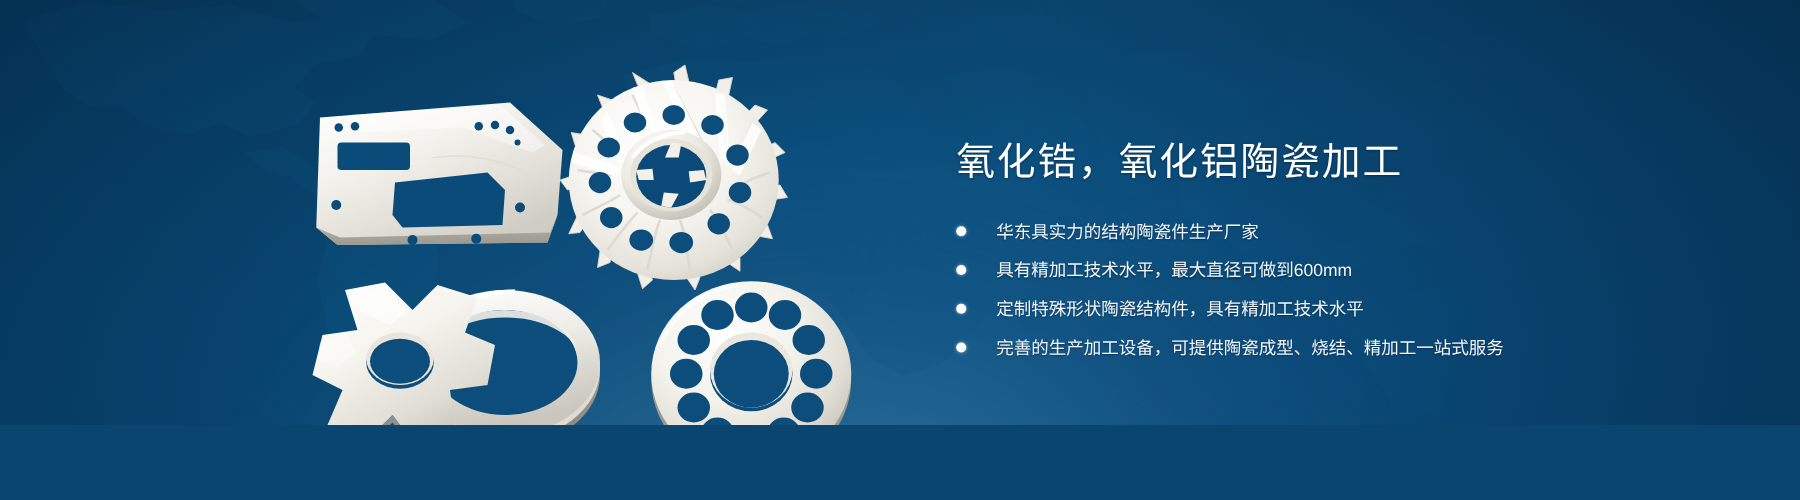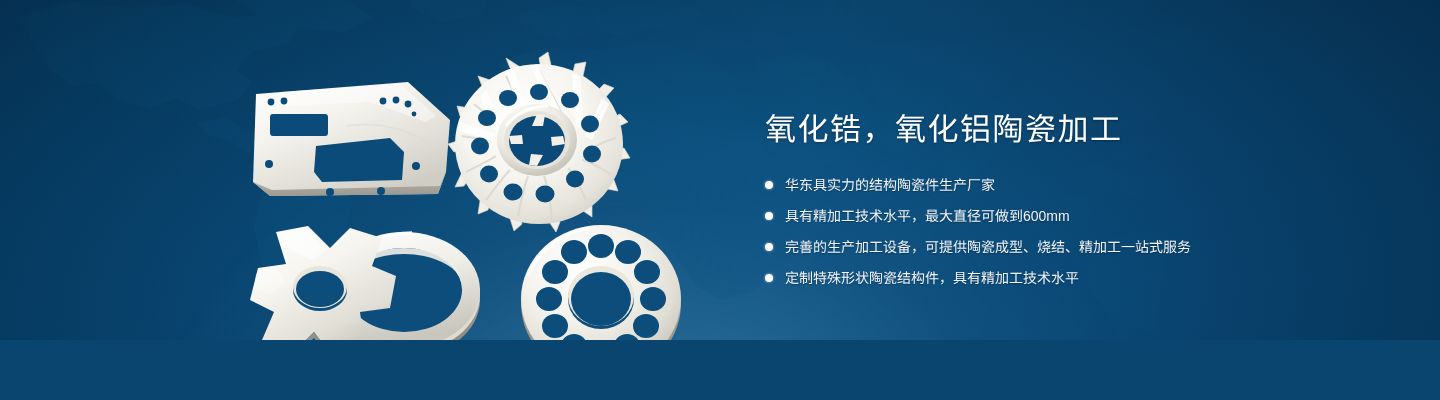--- a/index.html
+++ b/index.html
@@ -91,21 +91,21 @@
     letter-spacing:1.5px;
     font-weight:400;
     margin:0 0 26px 0;
     color:#ffffff;
     text-shadow:0 1px 2px rgba(0,20,40,.45);
     white-space:nowrap;
   }
   .bullets{list-style:none;margin:0;padding:0;}
   .bullets li{
     position:relative;
-    padding-left:20px;
+    padding-left:32px;
     font-size:14px;
     line-height:18px;
     margin-bottom:13px;
     color:#f2f6fa;
     white-space:nowrap;
     text-shadow:0 1px 1px rgba(0,18,36,.4);
   }
   .bullets li:last-child{margin-bottom:0;}
   .dot{
     position:absolute;left:0;top:5px;
@@ -413,22 +413,22 @@
       <li>
         <span class="dot"></span>
         <span>华东具实力的结构陶瓷件生产厂家</span>
       </li>
       <li>
         <span class="dot"></span>
         <span>具有精加工技术水平，最大直径可做到600mm</span>
       </li>
       <li>
         <span class="dot"></span>
-        <span>完善的生产加工设备，可提供陶瓷成型、烧结、精加工一站式服务</span>
+        <span>定制特殊形状陶瓷结构件，具有精加工技术水平</span>
       </li>
       <li>
         <span class="dot"></span>
-        <span>定制特殊形状陶瓷结构件，具有精加工技术水平</span>
+        <span>完善的生产加工设备，可提供陶瓷成型、烧结、精加工一站式服务</span>
       </li>
     </ul>
   </div>
 
 </div>
 
 </body></html>

